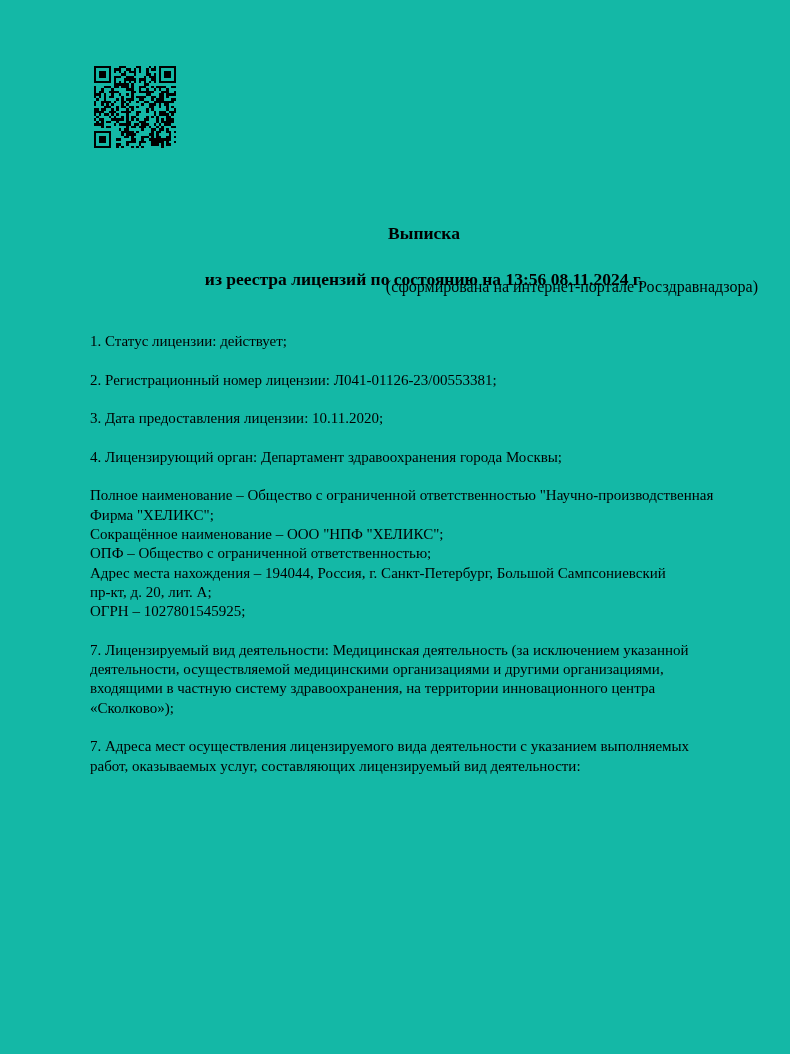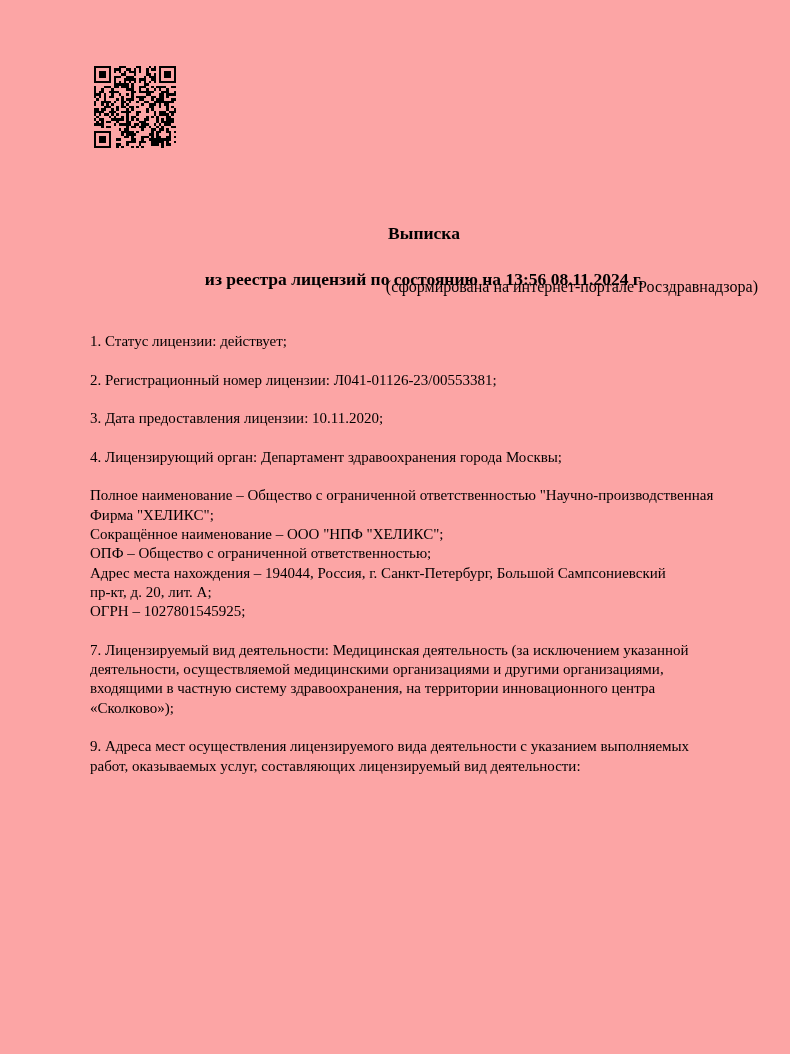--- a/index.html
+++ b/index.html
@@ -10,21 +10,21 @@
   body {
     width: 790px;
     height: 1054px;
     font-family: "Liberation Serif", serif;
     color: #000000;
   }
   .page {
     position: relative;
     width: 790px;
     height: 1054px;
-    background: #fca5a5;
+    background: #14b8a6;
     overflow: hidden;
   }
   .qr {
     position: absolute;
     left: 93px;
     top: 66px;
     width: 84px;
     height: 82px;
   }
   .qr svg {
@@ -619,17 +619,17 @@
 Фирма "ХЕЛИКС";
 Сокращённое наименование – ООО "НПФ "ХЕЛИКС";
 ОПФ – Общество с ограниченной ответственностью;
 Адрес места нахождения – 194044, Россия, г. Санкт-Петербург, Большой Сампсониевский
 пр-кт, д. 20, лит. А;
 ОГРН – 1027801545925;</p>
     <p>7. Лицензируемый вид деятельности: Медицинская деятельность (за исключением указанной
 деятельности, осуществляемой медицинскими организациями и другими организациями,
 входящими в частную систему здравоохранения, на территории инновационного центра
 «Сколково»);</p>
-    <p>9. Адреса мест осуществления лицензируемого вида деятельности с указанием выполняемых
+    <p>7. Адреса мест осуществления лицензируемого вида деятельности с указанием выполняемых
 работ, оказываемых услуг, составляющих лицензируемый вид деятельности:</p>
   </div>
 
 </div>
 
 </body></html>

